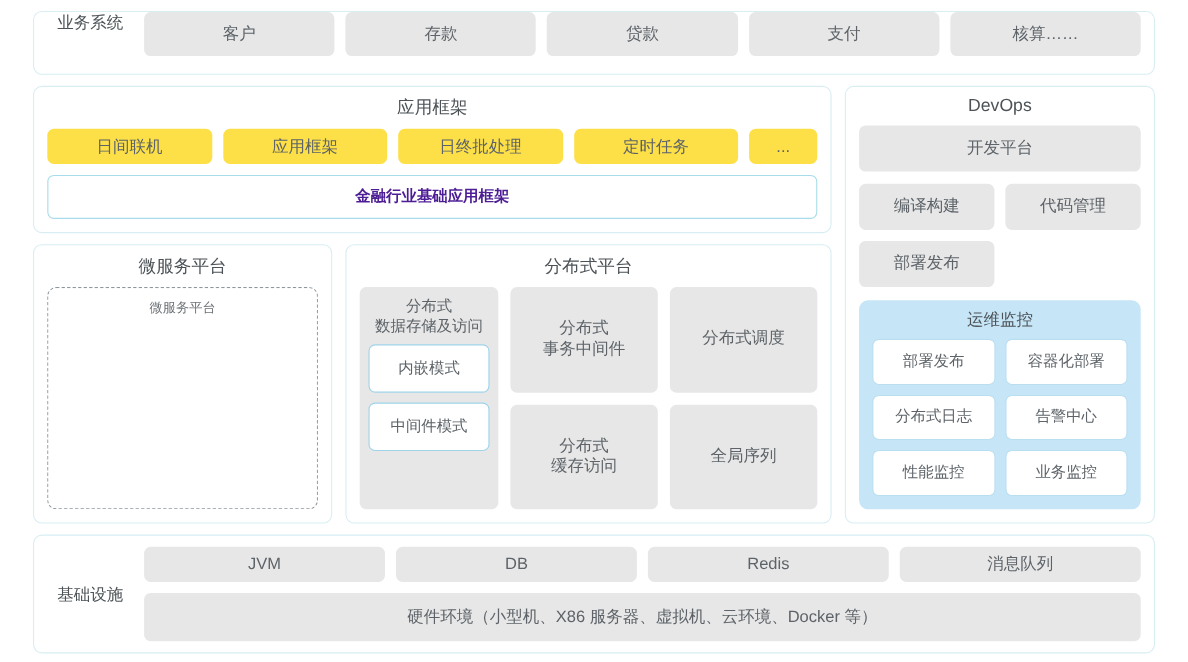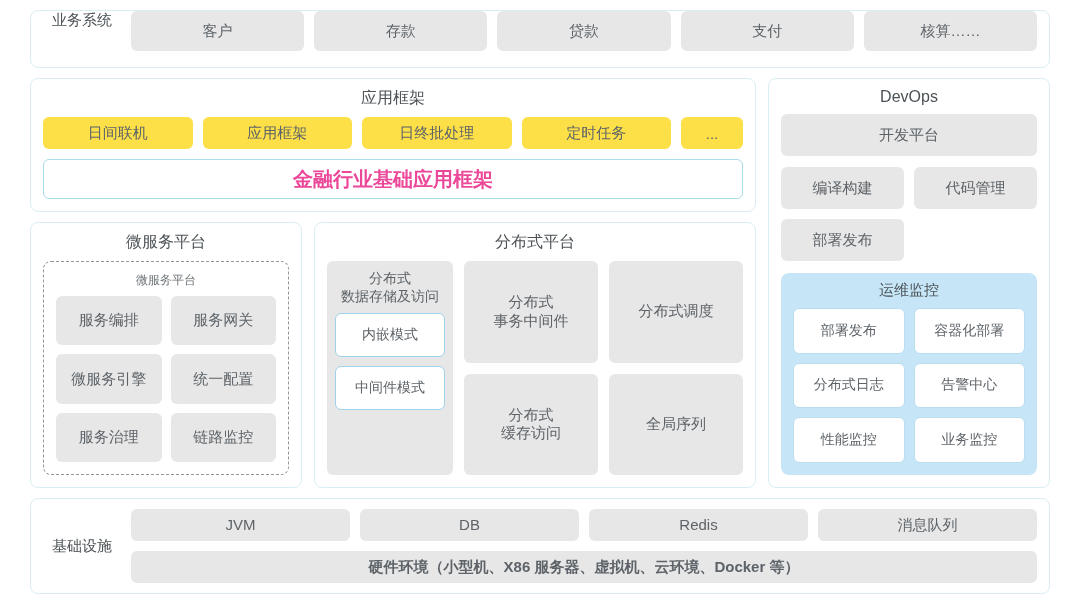--- a/index.html
+++ b/index.html
@@ -81,21 +81,21 @@
 
   
   .appfw{padding:0 12px 12px 12px;}
   .appfw-tiles{display:flex;gap:10px;}
   .appfw-tiles .tile-blue{flex:1 1 0;height:32px;}
   .appfw-tiles .tile-blue.small{flex:0 0 62px;}
   .appfw-bar{
     margin-top:10px;height:38px;
     border:1px solid #a8dcea;border-radius:6px;background:#ffffff;
     display:flex;align-items:center;justify-content:center;
-    color:#ec4899;font-weight:bold;font-size:20px;
+    color:#4c1d95;font-weight:bold;font-size:14px;
   }
 
   
   .mid-lower{display:flex;gap:12px;flex:1 1 auto;min-height:0;}
   .ms-panel{width:272px;min-width:272px;padding:0 12px 12px 12px;display:flex;flex-direction:column;}
   .ms-dashed{
     border:1px dashed #8f979c;border-radius:8px;
     padding:6px 12px 12px 12px;
     flex:1 1 auto;display:flex;flex-direction:column;
   }
@@ -139,21 +139,21 @@
   
   .infra{
     margin-top:10px;flex:0 0 auto;
     display:flex;align-items:center;
     padding:10px 12px;gap:10px;
   }
   .infra-label{width:78px;min-width:78px;text-align:center;font-size:15px;color:#4c5256;}
   .infra-right{flex:1 1 auto;display:flex;flex-direction:column;gap:10px;min-width:0;}
   .infra-top{display:flex;gap:10px;}
   .infra-top .tile{flex:1 1 0;height:32px;}
-  .infra-bottom .tile{height:32px;width:100%;font-weight:bold;}
+  .infra-bottom .tile{height:44px;width:100%;}
 </style>
 </head>
 <body>
 
 <div class="page">
 
   <div class="panel biz-row">
     <div class="biz-label">业务系统</div>
     <div class="tile">客户</div>
     <div class="tile">存款</div>
@@ -177,28 +177,20 @@
         </div>
         <div class="appfw-bar">金融行业基础应用框架</div>
       </div>
 
       <div class="mid-lower">
 
         <div class="panel ms-panel">
           <div class="sect-title">微服务平台</div>
           <div class="ms-dashed">
             <div class="ms-sub">微服务平台</div>
-            <div class="ms-grid">
-              <div class="tile">服务编排</div>
-              <div class="tile">服务网关</div>
-              <div class="tile">微服务引擎</div>
-              <div class="tile">统一配置</div>
-              <div class="tile">服务治理</div>
-              <div class="tile">链路监控</div>
-            </div>
           </div>
         </div>
 
         <div class="panel dist-panel">
           <div class="sect-title">分布式平台</div>
           <div class="dist-body">
 
             <div class="dist-col1">
               <div class="dist-store">
                 <div class="dist-store-label">

